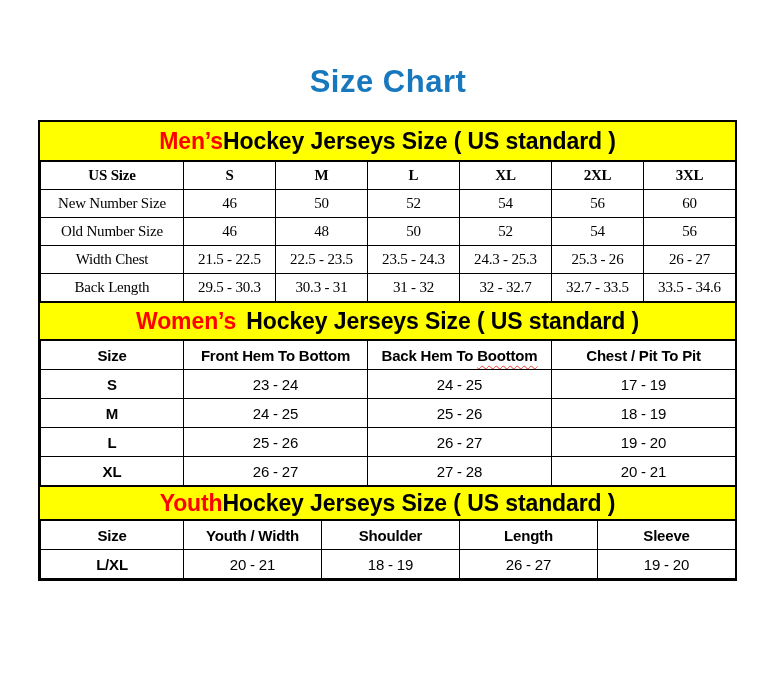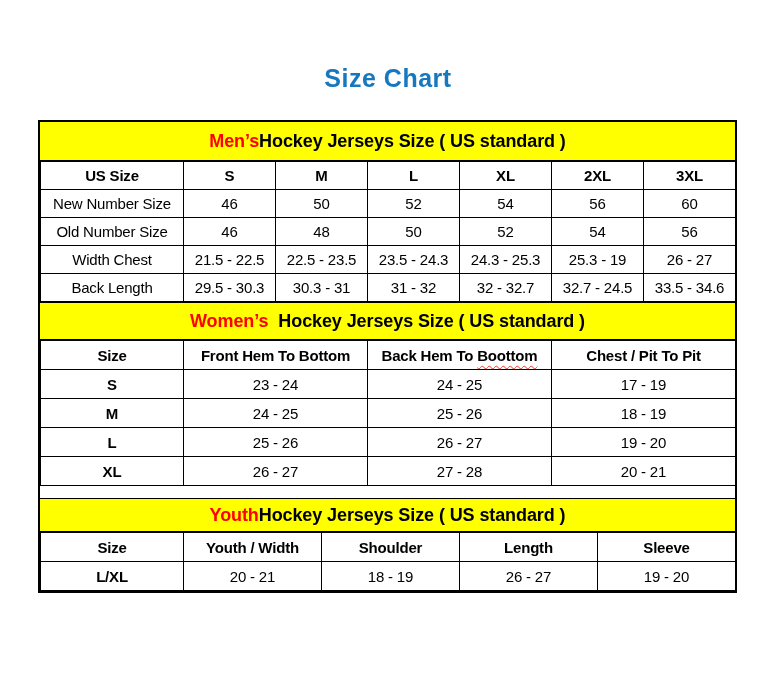--- a/index.html
+++ b/index.html
@@ -3,46 +3,46 @@
 <meta charset="utf-8">
 <style>
   html,body{margin:0;padding:0;}
   body{
     width:776px;height:692px;position:relative;background:#ffffff;
     font-family:"Liberation Sans", sans-serif;color:#000;
     overflow:hidden;
   }
   .page-title{
     position:absolute;top:64px;left:0;width:776px;margin:0;
-    text-align:center;font-size:25px;font-weight:bold;color:#1778be;
+    text-align:center;font-size:31px;font-weight:bold;color:#1778be;
     letter-spacing:0.5px;
   }
   .chart-block{
     position:absolute;top:120px;left:38px;width:699px;
     border:2px solid #000;box-sizing:border-box;background:#fff;
   }
   .section-head{
     background:#ffff00;
     border-top:1px solid #000;border-bottom:1px solid #000;
     display:flex;align-items:center;justify-content:center;
-    font-weight:bold;font-size:18px;letter-spacing:-0.1px;
+    font-weight:bold;font-size:23px;letter-spacing:-0.1px;
   }
   .section-head.first{border-top:none;}
-  .h38{height:38px;} .h36{height:36px;gap:10px;} .h32{height:32px;margin-top:12px;}
+  .h38{height:38px;} .h36{height:36px;gap:10px;} .h32{height:32px;}
   .accent{color:#ff0000;}
   table{
     border-collapse:collapse;width:100%;table-layout:fixed;
   }
   th,td{
     border:1px solid #000;text-align:center;vertical-align:middle;
     font-size:15px;letter-spacing:-0.2px;padding:0;
     overflow:hidden;white-space:nowrap;
   }
   th{font-weight:bold;}
-  .men-table td,.men-table th{height:27px;}
+  .men-table td,.men-table th{height:27px;font-family:Liberation Serif, serif;}
   .women-table td,.women-table th{height:28px;}
   .youth-table td,.youth-table th{height:28px;}
   td.rowlabel{font-weight:normal;}
   td.rowlabel-bold{font-weight:bold;}
   .squiggle{
     text-decoration:underline;
     text-decoration-style:wavy;
     text-decoration-color:#e23b2e;
     text-decoration-thickness:1px;
     text-underline-offset:4px;
@@ -97,30 +97,30 @@
       <td>52</td>
       <td>54</td>
       <td>56</td>
     </tr>
     <tr>
       <td class="rowlabel">Width Chest</td>
       <td>21.5 - 22.5</td>
       <td>22.5 - 23.5</td>
       <td>23.5 - 24.3</td>
       <td>24.3 - 25.3</td>
-      <td>25.3 - 19</td>
+      <td>25.3 - 26</td>
       <td>26 - 27</td>
     </tr>
     <tr>
       <td class="rowlabel">Back Length</td>
       <td>29.5 - 30.3</td>
       <td>30.3 - 31</td>
       <td>31 - 32</td>
       <td>32 - 32.7</td>
-      <td>32.7 - 24.5</td>
+      <td>32.7 - 33.5</td>
       <td>33.5 - 34.6</td>
     </tr>
   </tbody>
     </table>
 
   <div class="section-head h36">
     <span class="accent">Women’s</span>
       <span> Hockey Jerseys Size ( US standard )</span>
   </div>
   <table class="women-table">

